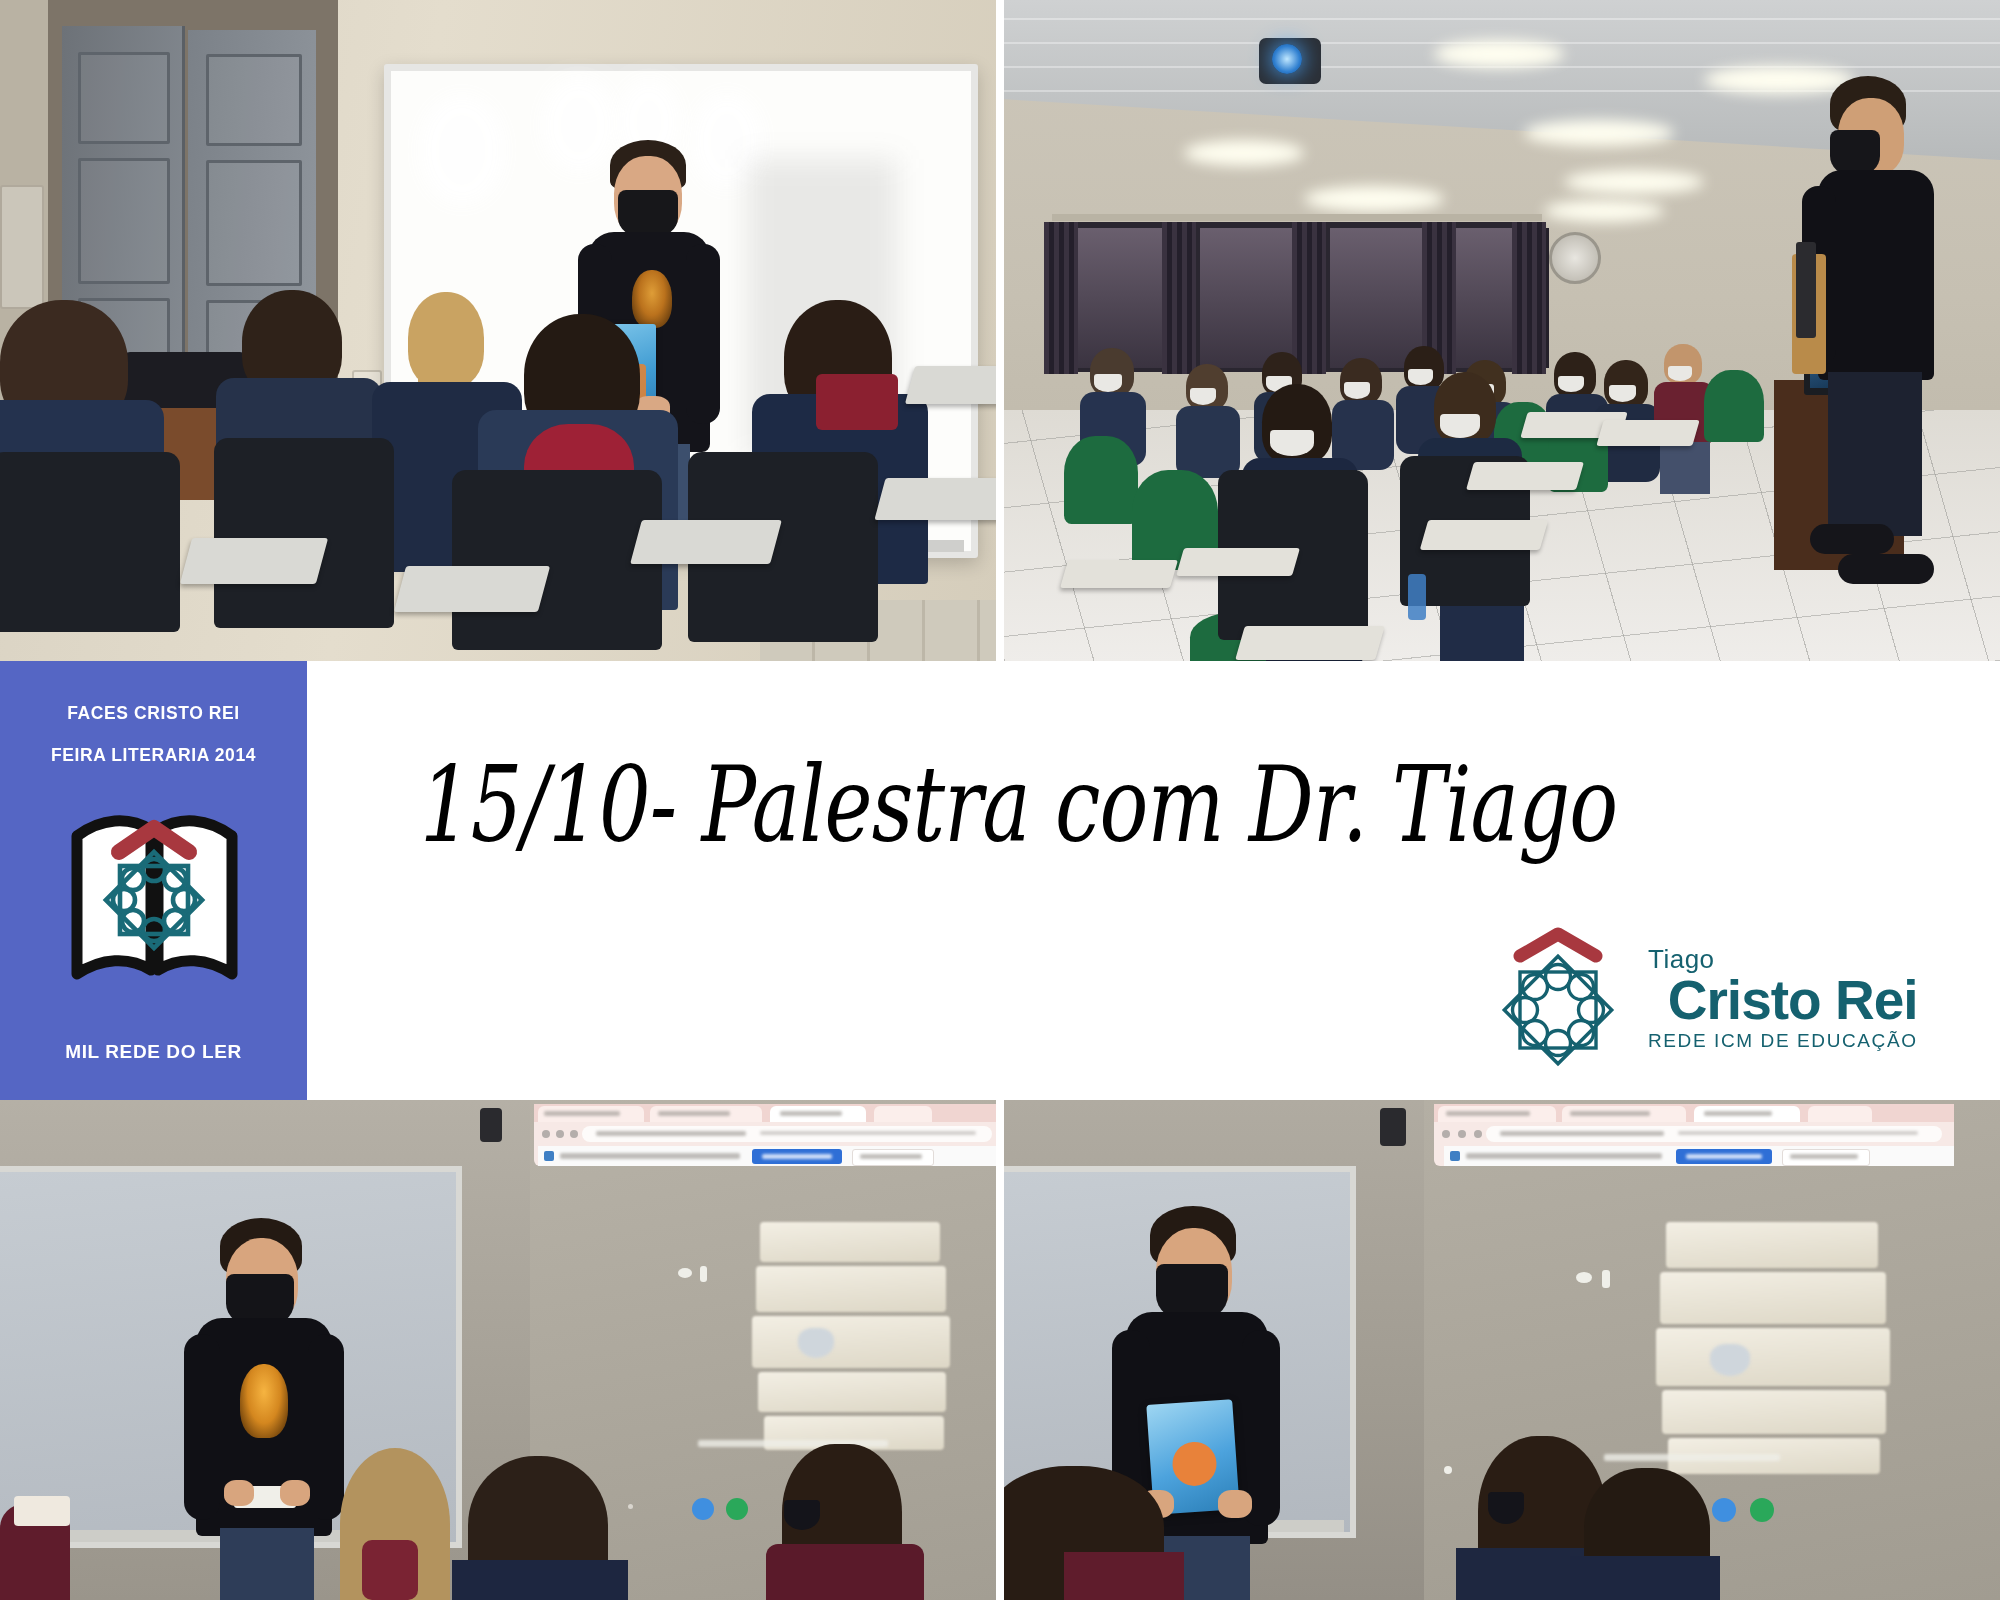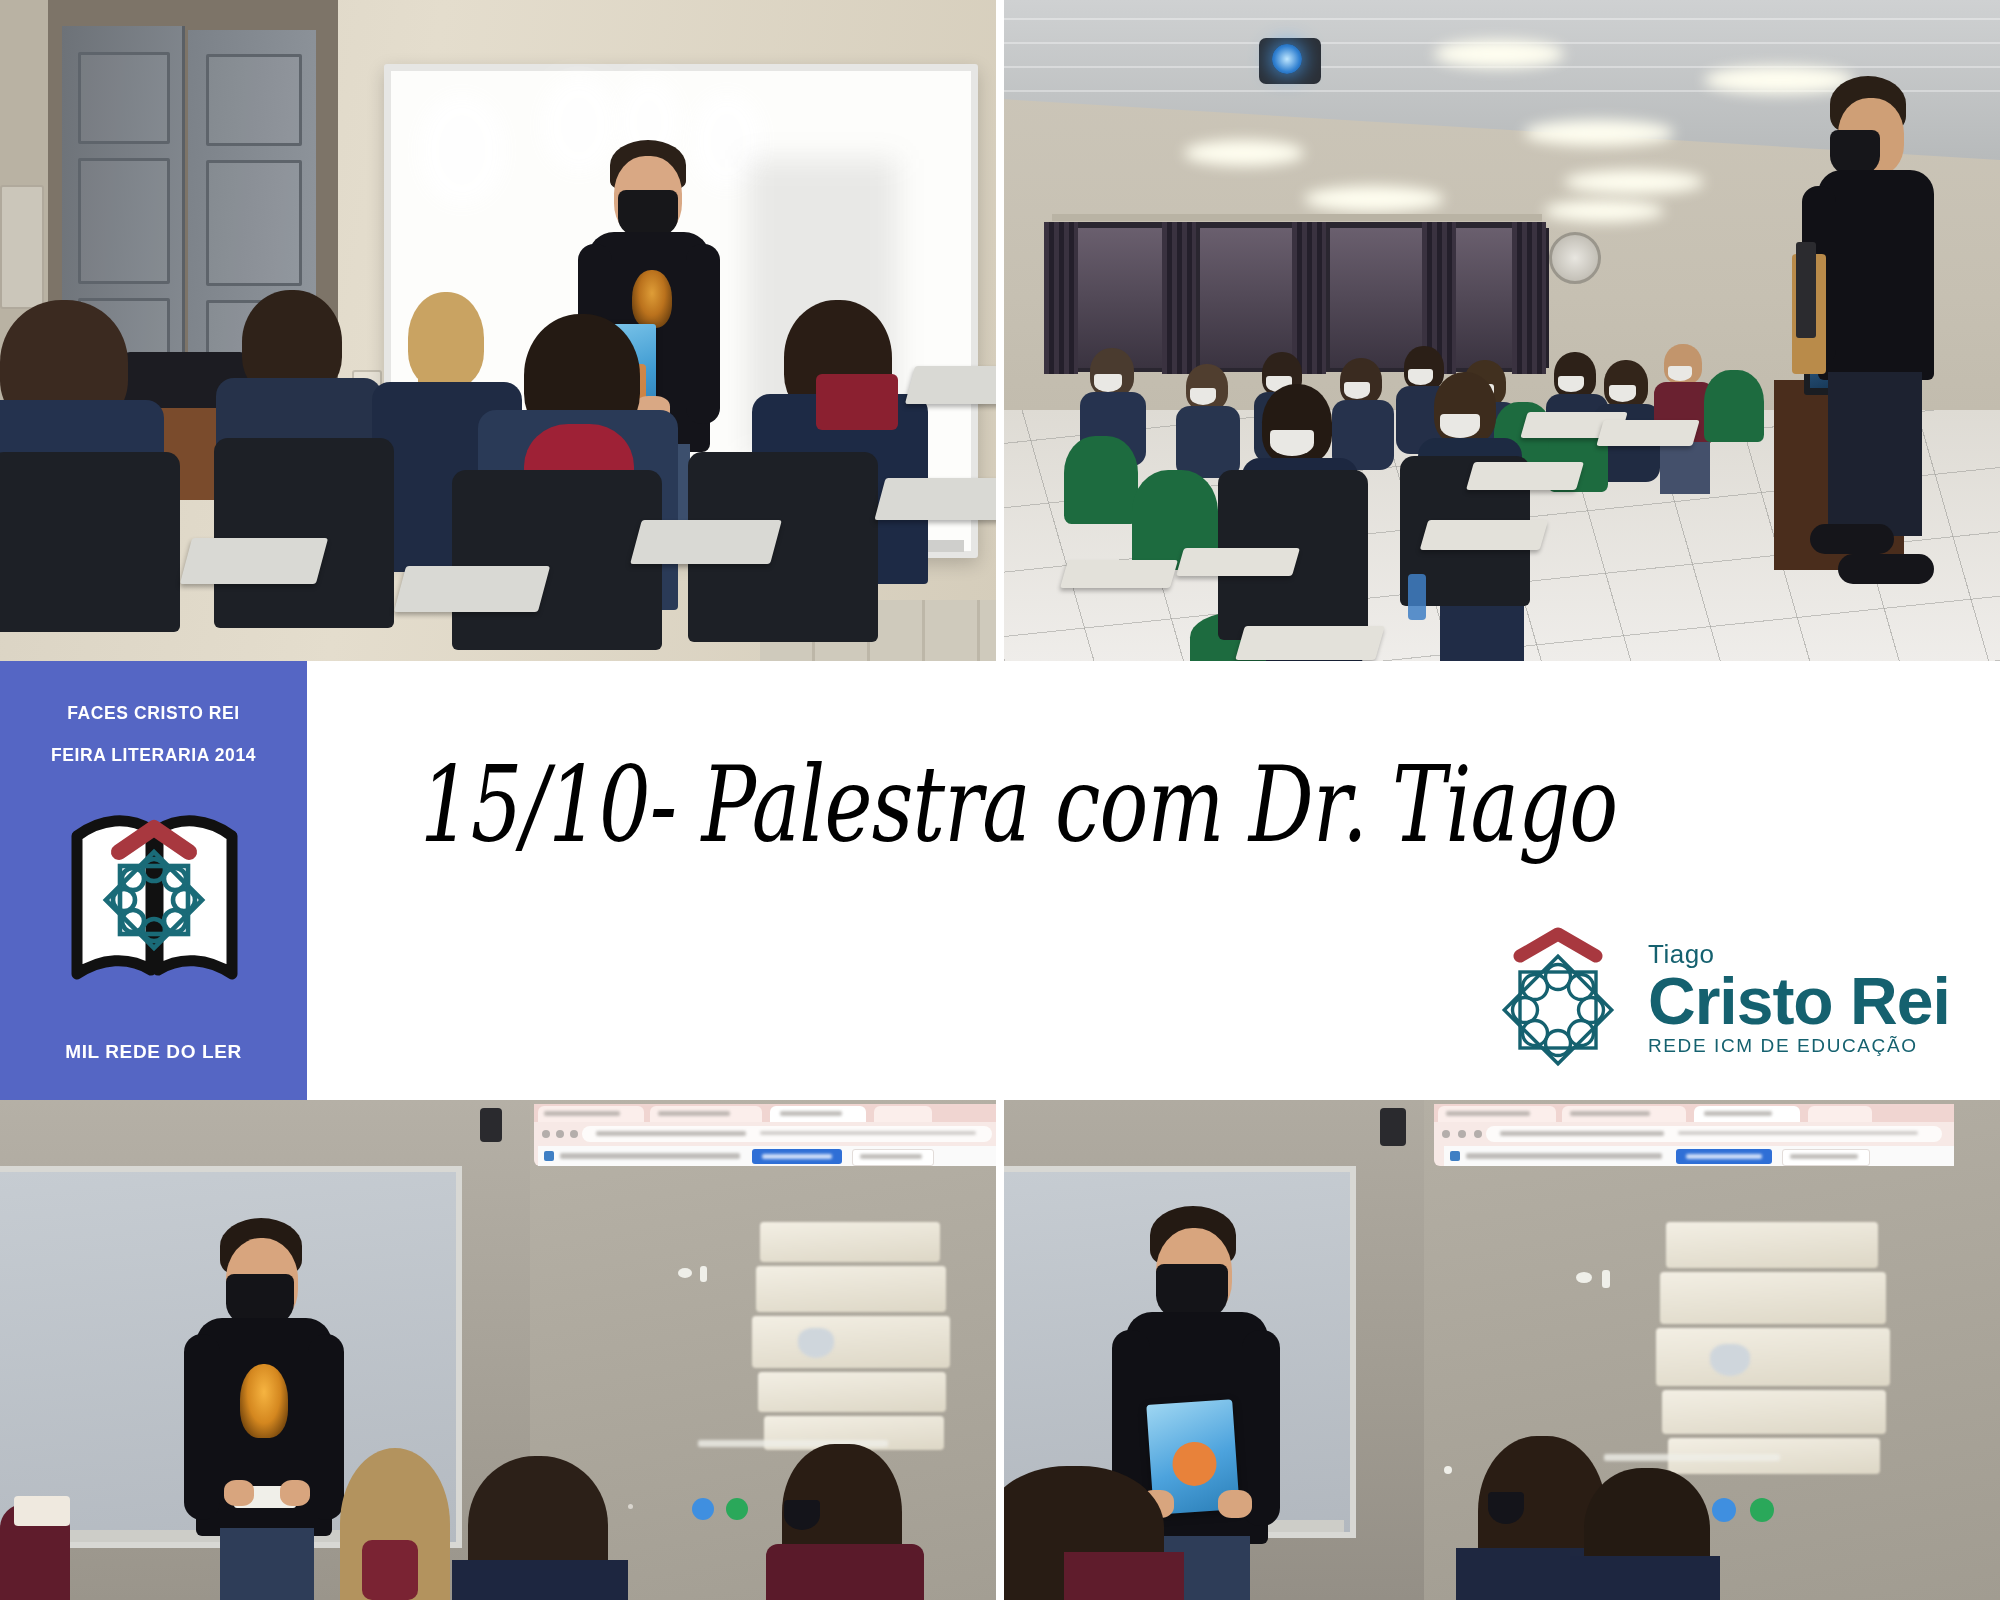--- a/index.html
+++ b/index.html
@@ -110,21 +110,21 @@
   
   #white-band{position:absolute;left:307px;top:661px;width:1693px;height:439px;background:#ffffff;}
   #poster-title{position:absolute;left:420px;top:745px;width:1000px;height:130px;
                 font-family:"DejaVu Serif",serif;font-style:italic;font-weight:400;
                 font-size:104px;line-height:120px;color:#000;white-space:nowrap;
                 transform:scaleX(.78);transform-origin:left center;letter-spacing:-1px;}
   #logo{position:absolute;left:1490px;top:918px;width:470px;height:160px;display:flex;align-items:center;gap:22px;}
   #logo-mark{position:relative;width:136px;height:152px;flex:0 0 auto;}
   #logo-text{display:flex;flex-direction:column;justify-content:center;color:#15616f;}
   #logo-escola{font-size:26px;font-weight:400;letter-spacing:.5px;line-height:1;margin-bottom:3px;}
-  #logo-name{font-size:66px;font-weight:bold;letter-spacing:-1px;line-height:.94;}
+  #logo-name{font-size:55px;font-weight:bold;letter-spacing:-1px;line-height:.94;text-align:right;}
   #logo-sub{font-size:19px;font-weight:normal;letter-spacing:1.6px;line-height:1;margin-top:4px;}
 </style>
 </head>
 <body>
 
 <div id="poster">
 
   <div class="photo" id="photo-tl">
     <div class="scene">
       <div id="tl-wall"></div>

